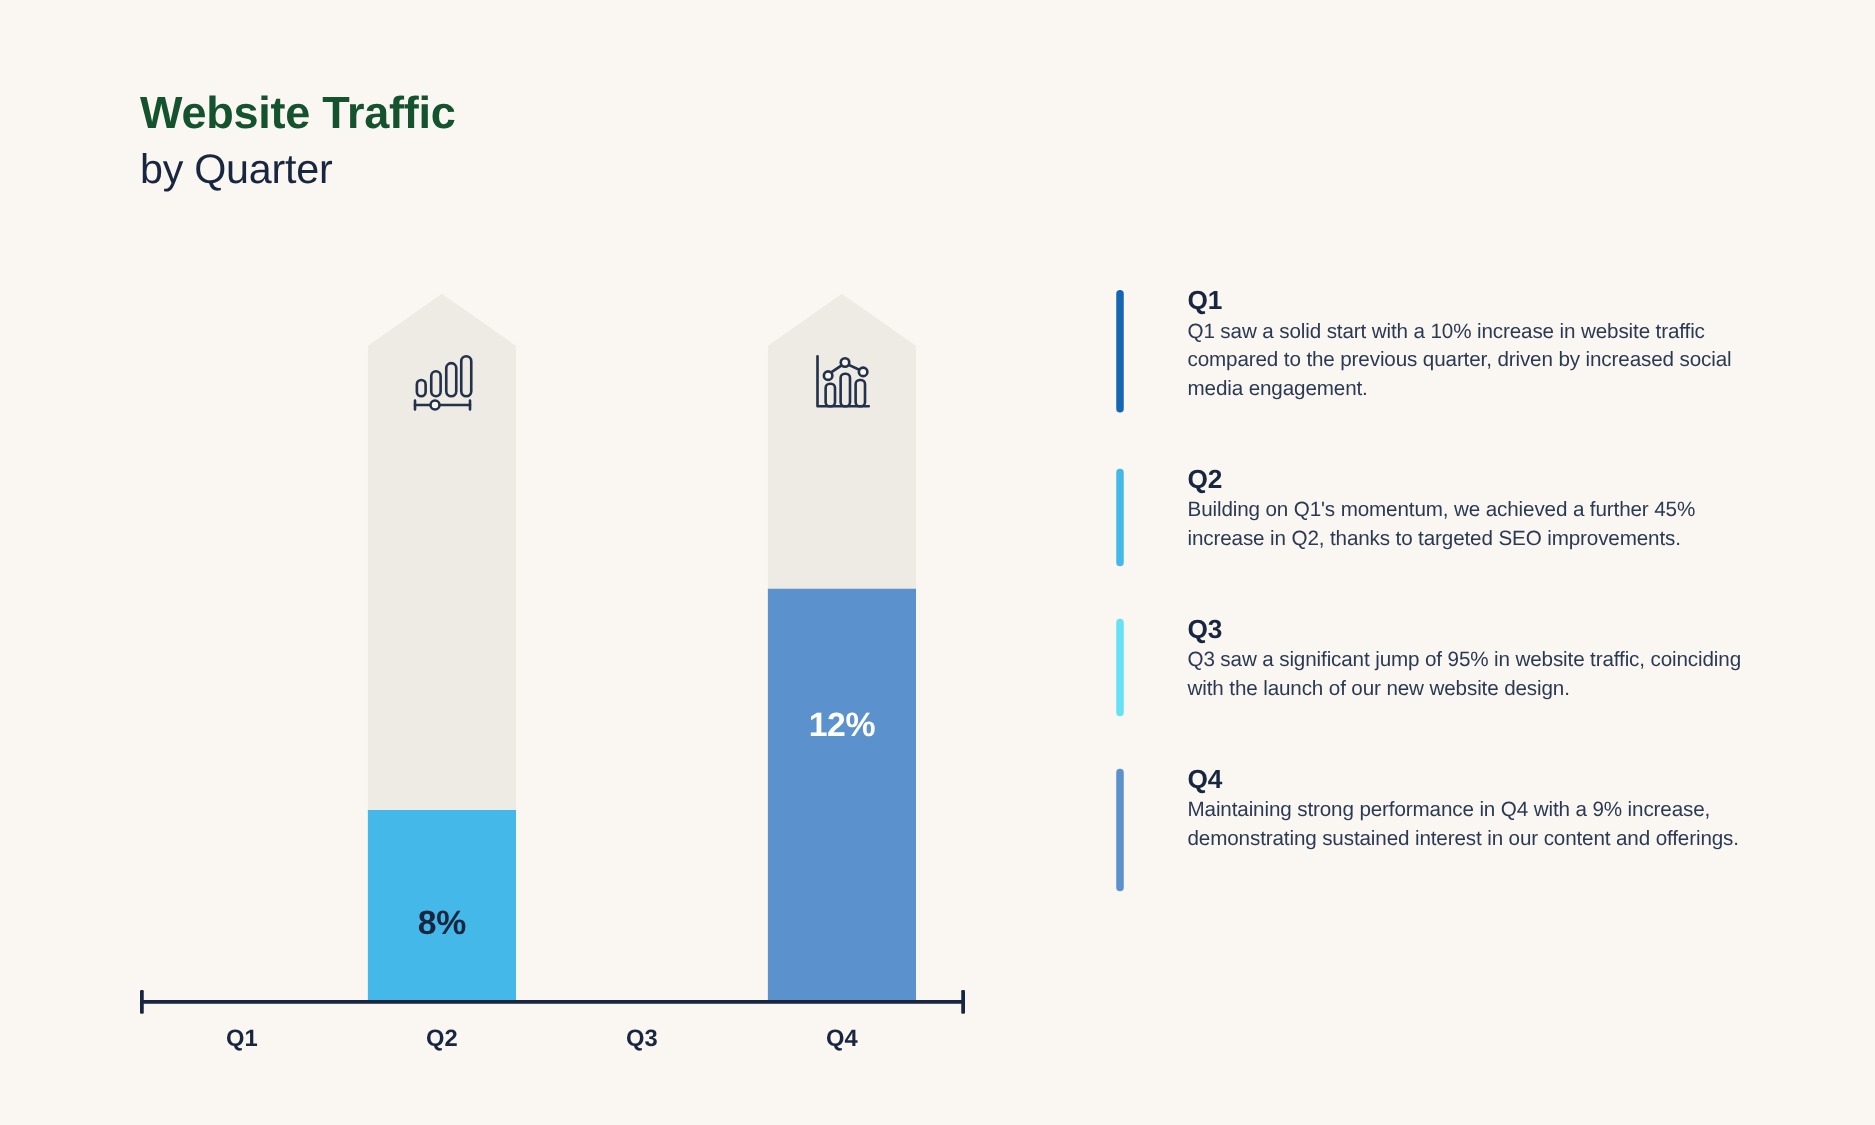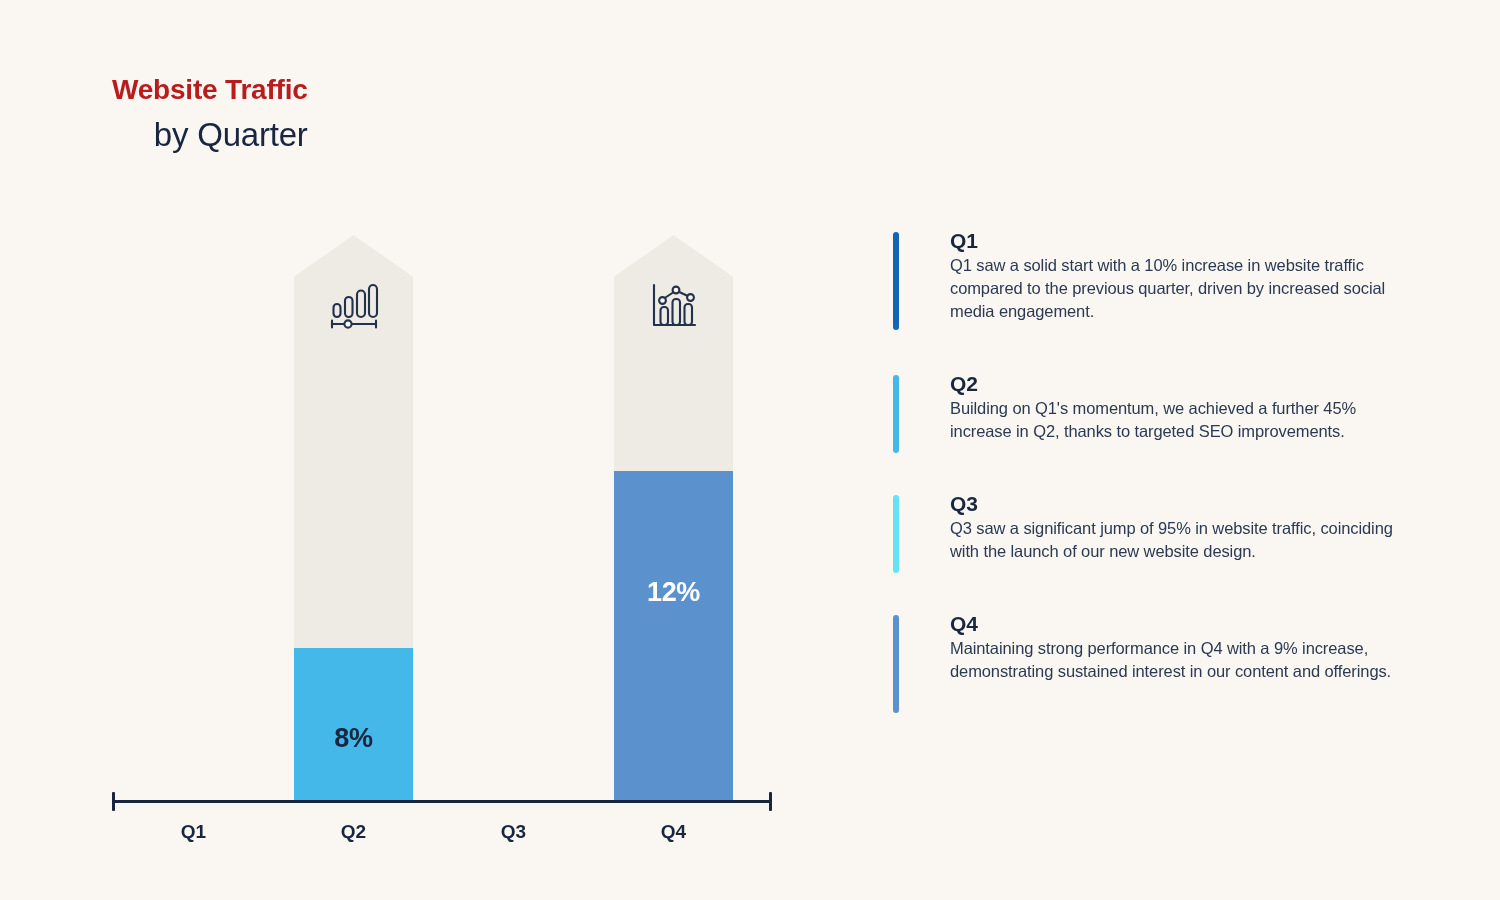--- a/index.html
+++ b/index.html
@@ -16,35 +16,34 @@
     position: relative;
   }
 
   
   .title-block {
     position: absolute;
     left: 112px;
     top: 68px;
   }
   .title-line1 {
-    font-size: 28px;
-    font-weight: bold;
-    color: #b91c1c;
+    font-size: 36px;
+    font-weight: bold;
+    color: #14532d;
     letter-spacing: -0.2px;
     line-height: 44px;
     text-align: center;
   }
   .title-line2 {
     font-size: 33px;
     font-weight: normal;
     color: #18263f;
     letter-spacing: -0.2px;
     line-height: 42px;
     margin-top: 2px;
-    text-align: right;
   }
 
   
   .chart-area {
     position: absolute;
     left: 112px;
     top: 235px;
     width: 660px;
     height: 620px;
   }
@@ -228,21 +227,21 @@
           <path d="M5 3 L5 43 L46 43"></path>
           <rect x="11.5" y="25" width="7.5" height="18" rx="3.3"></rect>
           <rect x="23.5" y="17" width="7.5" height="26" rx="3.3"></rect>
           <rect x="35.5" y="22" width="7.5" height="21" rx="3.3"></rect>
           <path d="M13.5 17.5 L27 8.5 L41 15"></path>
           <circle cx="13.5" cy="18.5" r="3.4" fill="#faf7f2"></circle>
           <circle cx="27" cy="8" r="3.4" fill="#faf7f2"></circle>
           <circle cx="41.5" cy="15.5" r="3.4" fill="#faf7f2"></circle>
         </svg>
       </div>
-      <div class="bar-value" style="bottom:192px;color:#ffffff;">12%</div>
+      <div class="bar-value" style="bottom:204px;color:#ffffff;">12%</div>
     </div>
 
   </div>
 
   <div class="axis">
     <div class="axis-cap left"></div>
     <div class="axis-cap right"></div>
   </div>
 
   <div class="axis-labels">

